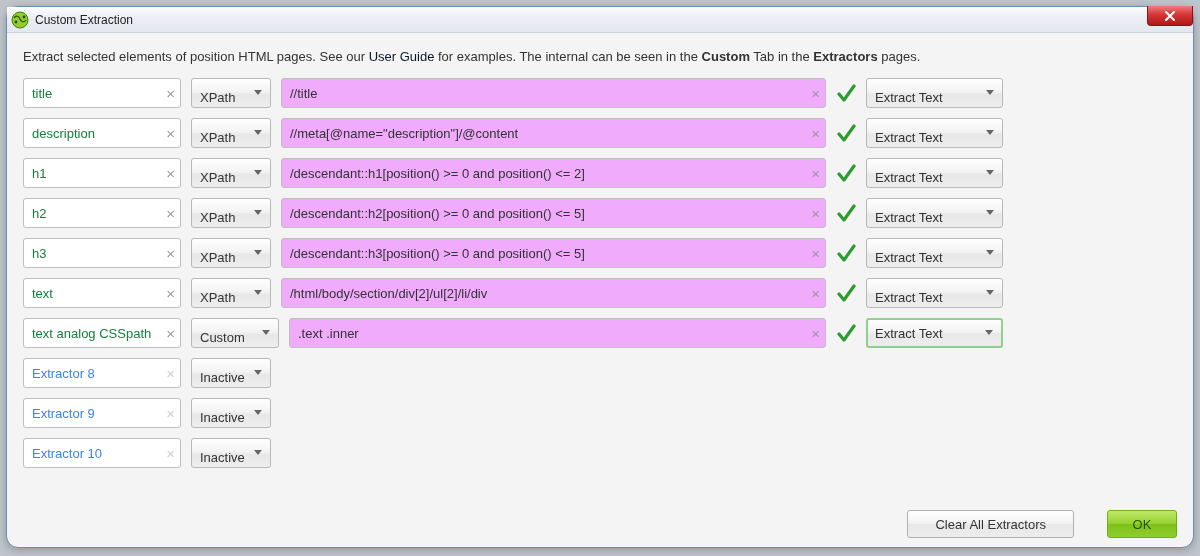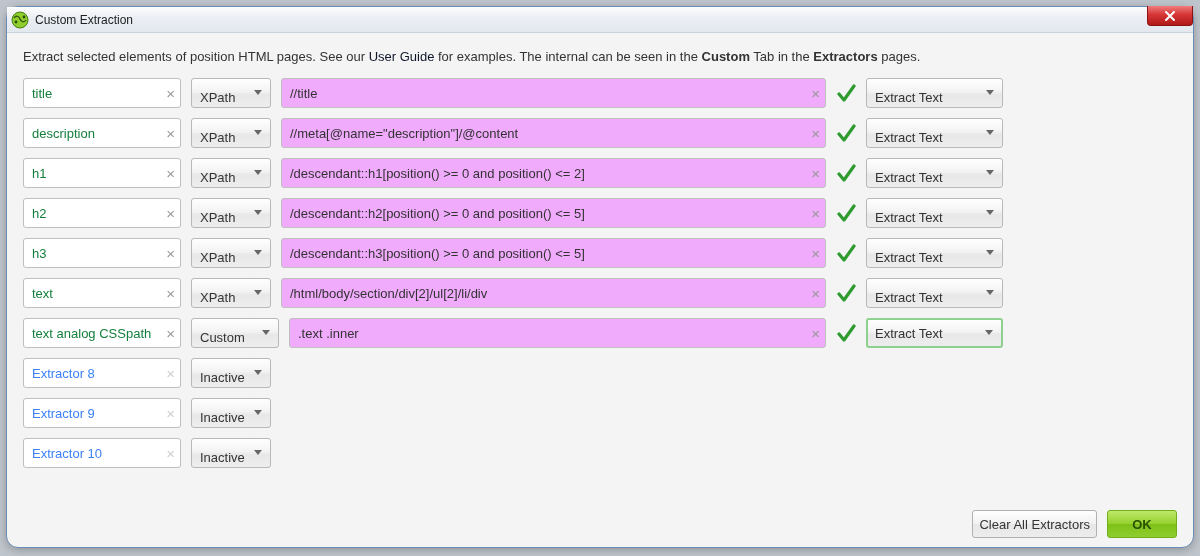--- a/index.html
+++ b/index.html
@@ -125,30 +125,31 @@
     height:46px;
     display:flex; align-items:center; justify-content:flex-end;
     gap:10px;
     padding:0 16px;
   }
   .btn {
     height:28px;
     border:1px solid #b0b0b0;
     border-radius:3px;
     background:linear-gradient(#ffffff,#f1f1f1 48%,#e7e7e7 52%,#ededed);
-    padding:0 6px;
+    padding:0 27px;
     font-size:13px; color:#333;
     display:flex; align-items:center;
   }
   .btn.ok {
     width:70px; justify-content:center;
     background:linear-gradient(#bfe96a,#96d12f 48%,#7fc11a 52%,#8fce2d);
     border:1px solid #6faf19;
     color:#285200;
-    font-weight:700;
+    font-weight:400;
+    margin-left:23px;
   }
 </style>
 </head>
 <body>
 
 <div class="outer-shadow"></div>
 <div class="window">
 
   <div class="titlebar">
     <span class="title-icon">

